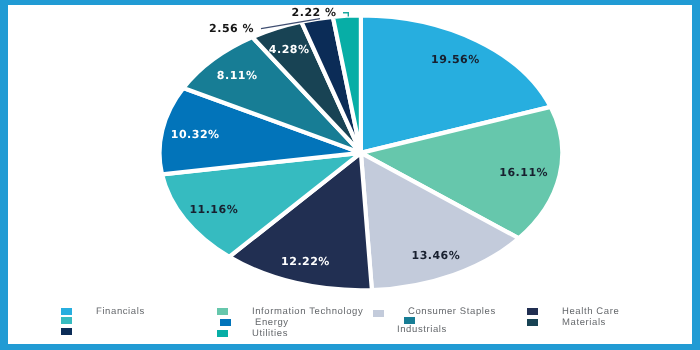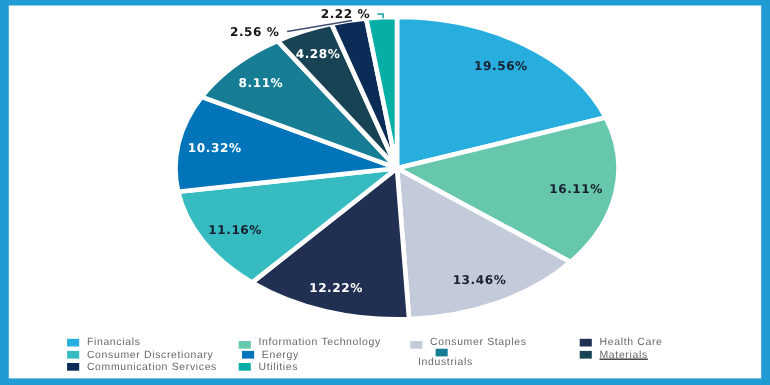--- a/index.html
+++ b/index.html
@@ -7,21 +7,21 @@
   body{width:700px;height:350px;overflow:hidden;background:#ffffff;
        font-family:"Liberation Sans", sans-serif;
        -webkit-font-smoothing:antialiased;text-rendering:geometricPrecision;}
   .frame{position:absolute;left:0;top:0;width:700px;height:350px;
          background:#219BD4;box-sizing:border-box;}
   .inner{position:absolute;left:7.5px;top:5px;width:684px;height:338.5px;background:#ffffff;}
   svg.pie{position:absolute;left:0;top:0;}
   .legend{position:absolute;left:0;top:0;width:700px;}
   .leg-item{position:absolute;display:flex;align-items:center;}
   .sw{width:11px;height:7px;display:inline-block;}
-  .leg-label{font-size:9.5px;letter-spacing:0.6px;color:#65686C;margin-left:7px;white-space:nowrap;}
+  .leg-label{font-size:9.5px;letter-spacing:0.6px;color:#65686C;margin-left:24px;white-space:nowrap;}
 </style>
 </head>
 <body>
 
 <div class="frame">
   <div class="inner"></div>
 </div>
 
 <svg class="pie" width="700" height="350">
   <g id="slices">
@@ -56,30 +56,28 @@
 
 <div class="legend" id="legend">
 
   <div class="leg-col" id="leg-col-0">
     <div class="leg-item" style="left: 61px; top: 306.3px;">
       <span class="sw" style="background: rgb(39, 174, 223);"></span>
       <span class="leg-label">Financials</span>
     </div>
     <div class="leg-item" style="left: 61px; top: 317px;">
       <span class="sw" style="background: rgb(54, 187, 192);"></span>
-      <span class="leg-label">Consumer Discretionary</span>
     </div>
     <div class="leg-item" style="left: 61px; top: 328px;">
       <span class="sw" style="background: rgb(11, 44, 87);"></span>
-      <span class="leg-label">Communication Services</span>
     </div>
   </div>
 
   <div class="leg-col" id="leg-col-1">
-    <div class="leg-item" style="left: 217px; top: 306.3px; align-items: flex-end;">
+    <div class="leg-item" style="left: 217px; top: 306.3px;">
       <span class="sw" style="background: rgb(102, 199, 172);"></span>
       <span class="leg-label">Information Technology</span>
     </div>
     <div class="leg-item" style="left: 220px; top: 317px;">
       <span class="sw" style="background: rgb(2, 116, 186);"></span>
       <span class="leg-label">Energy</span>
     </div>
     <div class="leg-item" style="left: 217px; top: 328px; text-align: center;">
       <span class="sw" style="background: rgb(7, 174, 166);"></span>
       <span class="leg-label">Utilities</span>
@@ -95,19 +93,19 @@
       <span class="sw" style="background: rgb(23, 125, 149);"></span>
       <span class="leg-label">Industrials</span>
     </div>
   </div>
 
   <div class="leg-col" id="leg-col-3">
     <div class="leg-item" style="left: 527px; top: 306.3px; text-align: center;">
       <span class="sw" style="background: rgb(33, 47, 82);"></span>
       <span class="leg-label">Health Care</span>
     </div>
-    <div class="leg-item" style="left: 527px; top: 317px; text-decoration: underline;">
+    <div class="leg-item" style="left: 527px; top: 317px;">
       <span class="sw" style="background: rgb(24, 67, 84);"></span>
       <span class="leg-label">Materials</span>
     </div>
   </div>
 
 </div>
 
 </body></html>

